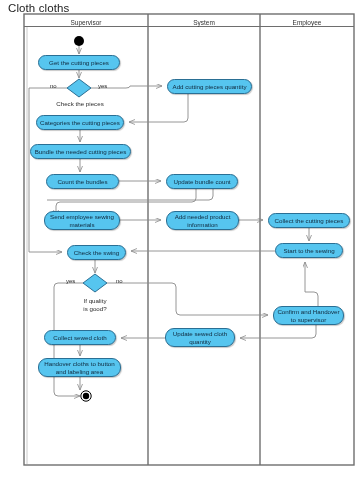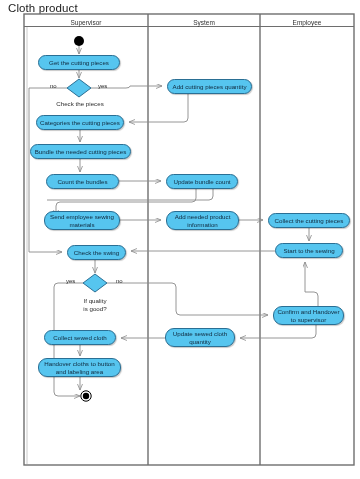--- a/index.html
+++ b/index.html
@@ -65,21 +65,21 @@
     font-size: 6.2px;
     line-height: 7.6px;
     color: #2b2b2b;
     text-align: center;
     white-space: pre-line;
   }
 </style>
 </head>
 <body>
 
-<div id="title">Cloth product</div>
+<div id="title">Cloth cloths</div>
 
 <svg id="canvas" viewBox="0 0 360 479" xmlns="http://www.w3.org/2000/svg">
   <defs>
     <marker id="arrow" markerWidth="7" markerHeight="7" refX="6" refY="2.5" orient="auto" markerUnits="userSpaceOnUse">
       <path d="M0,0 L6,2.5 L0,5" fill="none" stroke="#8a8a8a" stroke-width="0.8"></path>
     </marker>
   </defs>
 
   <g>
     <rect x="24" y="14" width="330" height="451" fill="#ffffff" stroke="#6e6e6e" stroke-width="1.4"></rect>

